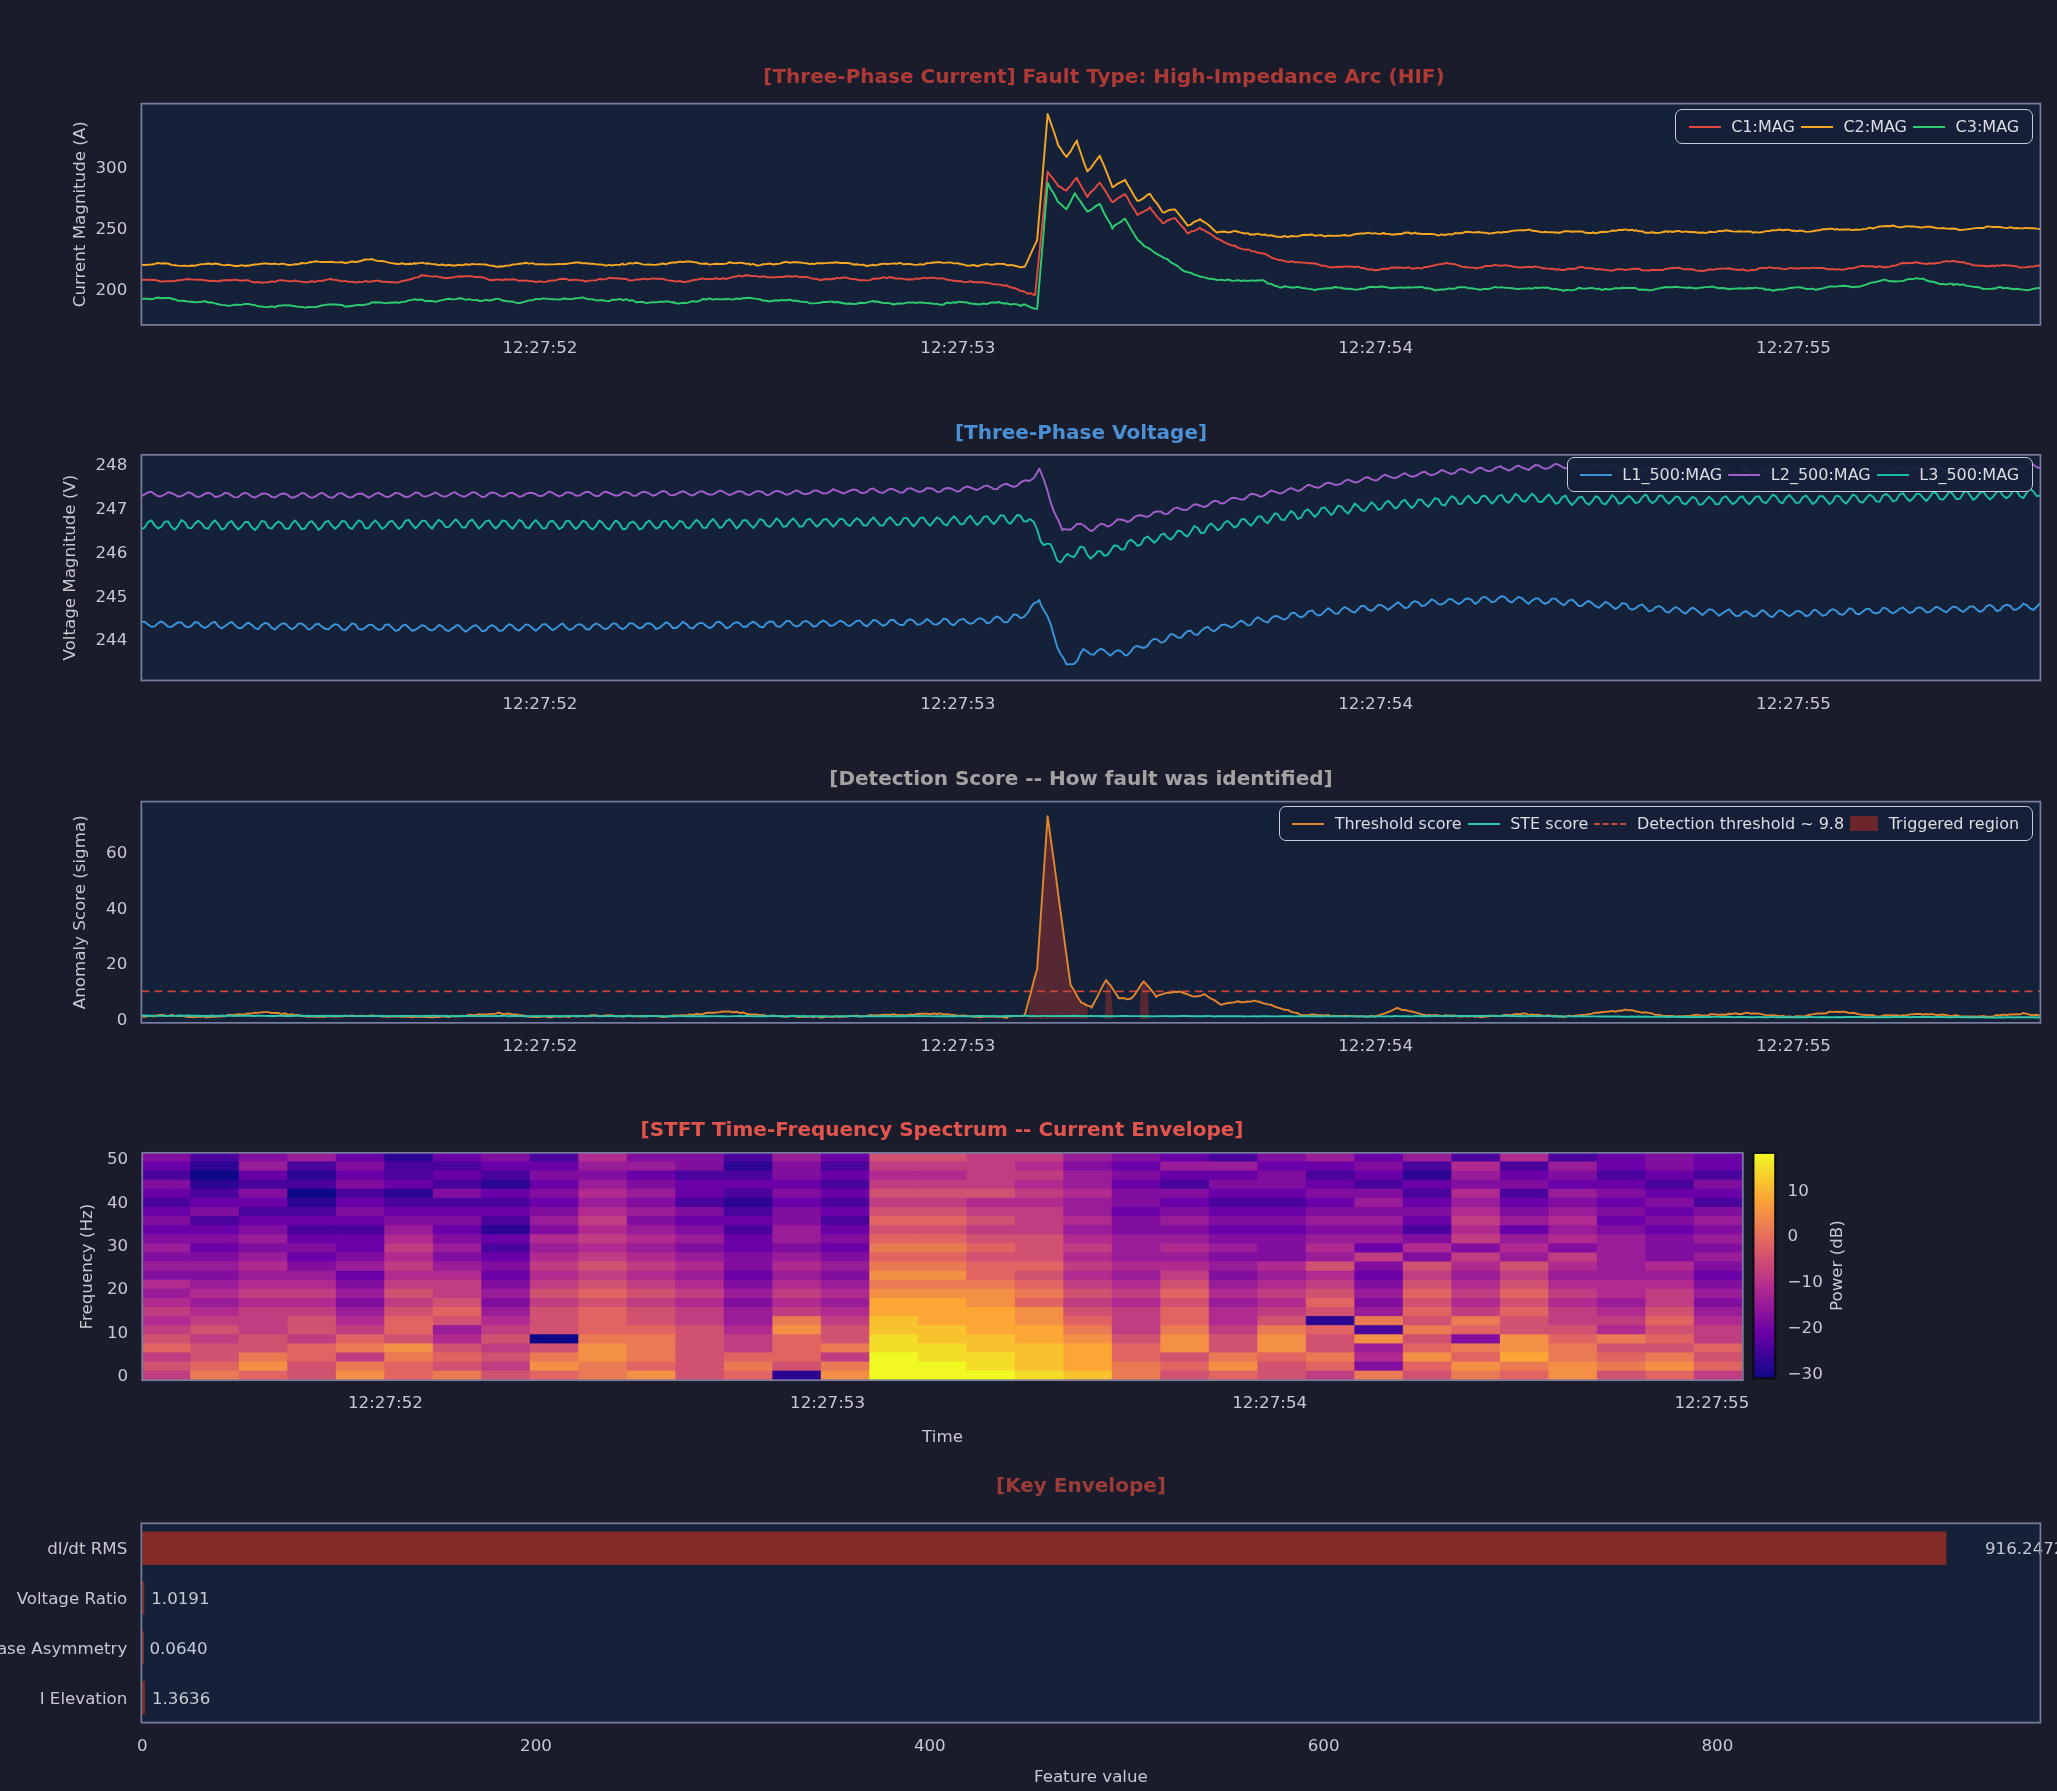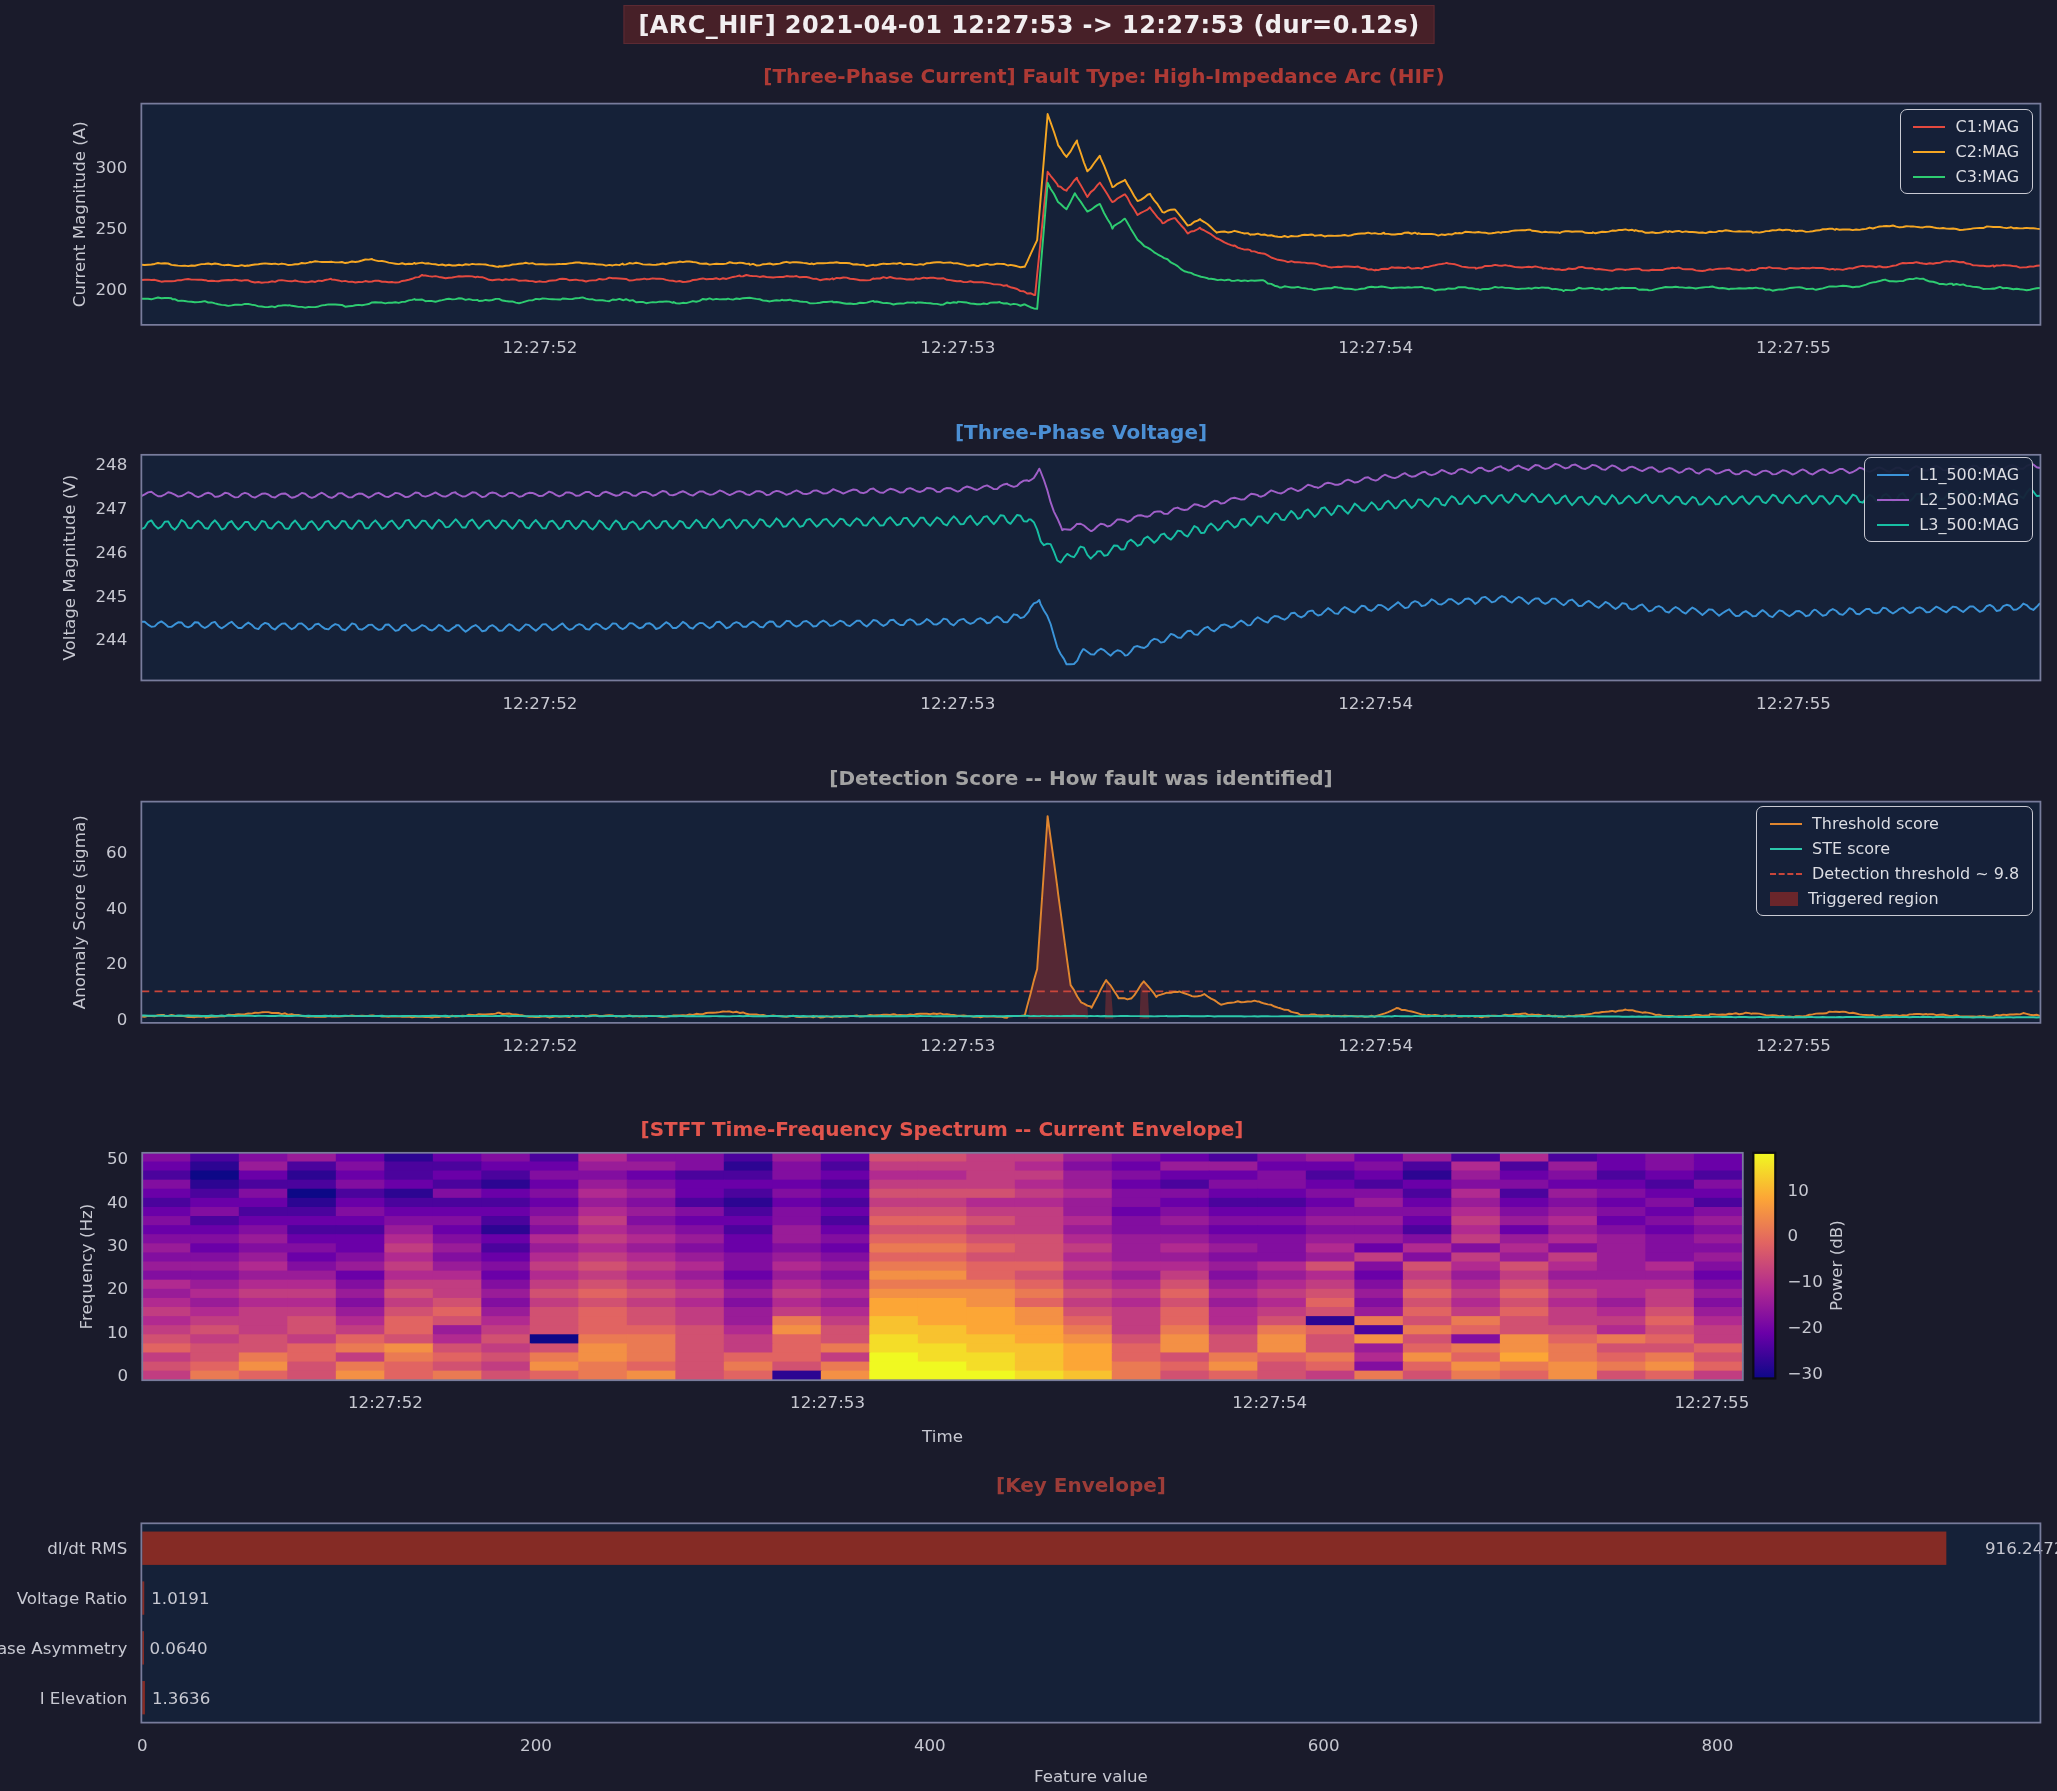--- a/index.html
+++ b/index.html
@@ -15,21 +15,21 @@
     font-size:24px; font-weight:bold; letter-spacing:0.4px;
     padding:4.4px 14px; white-space:nowrap;
   }
   .panel-title{
     position:absolute; transform:translateX(-50%);
     font-size:20px; font-weight:bold; white-space:nowrap;
   }
   .legend{
     position:absolute; background:rgba(21,33,56,.95);
     border:1.8px solid #c9cad3; border-radius:7px;
-    padding:7px 12.3px; display:flex; flex-direction:column; gap:6.1px;
+    padding:7px 12.3px; display:flex; flex-direction:row; gap:6.1px;
     font-size:16px; color:#dcdde3; white-space:nowrap;justify-content:space-between;
   }
   .legend-row{display:flex;align-items:center;gap:10.5px;}
   .sw-line{width:32px;height:0;border-top:2.6px solid;}
   .sw-dash{width:32px;height:0;border-top:2.6px dashed;}
   .sw-patch{width:26px;height:12.3px;}
 </style>
 </head>
 <body style="background: rgb(26, 27, 43);">
 
@@ -1007,23 +1007,20 @@
       <text x="610.5263594852636" y="1994" fill="#c7c8d1" font-size="19" text-anchor="middle">200</text>
       <line x1="1059.0527189705272" y1="1962" x2="1059.0527189705272" y2="1970" stroke="undefined" stroke-width="2"></line>
       <text x="1059.0527189705272" y="1994" fill="#c7c8d1" font-size="19" text-anchor="middle">400</text>
       <line x1="1507.5790784557908" y1="1962" x2="1507.5790784557908" y2="1970" stroke="undefined" stroke-width="2"></line>
       <text x="1507.5790784557908" y="1994" fill="#c7c8d1" font-size="19" text-anchor="middle">600</text>
       <line x1="1956.1054379410543" y1="1962" x2="1956.1054379410543" y2="1970" stroke="undefined" stroke-width="2"></line>
       <text x="1956.1054379410543" y="1994" fill="#c7c8d1" font-size="19" text-anchor="middle">800</text>
       <text x="1242.5" y="2030" fill="#c7c8d1" font-size="19" text-anchor="middle">Feature value</text>
     </svg>
 
-  <div class="header-badge" style="background: rgb(71, 32, 40); color: rgb(242, 238, 240);">
-    <span>[ARC_HIF]  2021-04-01 12:27:53 -&gt; 12:27:53  (dur=0.12s)</span>
-  </div>
 
   <div class="panel-title" style="left: 1081px; top: 64px; color: rgb(173, 58, 53); margin-left: 23px;">[Three-Phase Current]  Fault Type: High-Impedance Arc (HIF)</div>
   <div class="panel-title" style="left: 1081px; top: 420px; color: rgb(75, 143, 212);">[Three-Phase Voltage]</div>
   <div class="panel-title" style="left: 1081px; top: 766px; color: #a3a3a3;">[Detection Score -- How fault was identified]</div>
   <div class="panel-title" style="left: 942px; top: 1117px; color: rgb(226, 85, 77);">[STFT Time-Frequency Spectrum -- Current Envelope]</div>
   <div class="panel-title" style="left: 1081px; top: 1473px; color: rgb(156, 60, 56);">[Key Envelope]</div>
 
   <div class="legend" id="legend-0" style="top:109px;right:25.5px">
       <div class="legend-row">
         <span class="sw-line" style="border-top-color: rgb(228, 73, 63);"></span>

